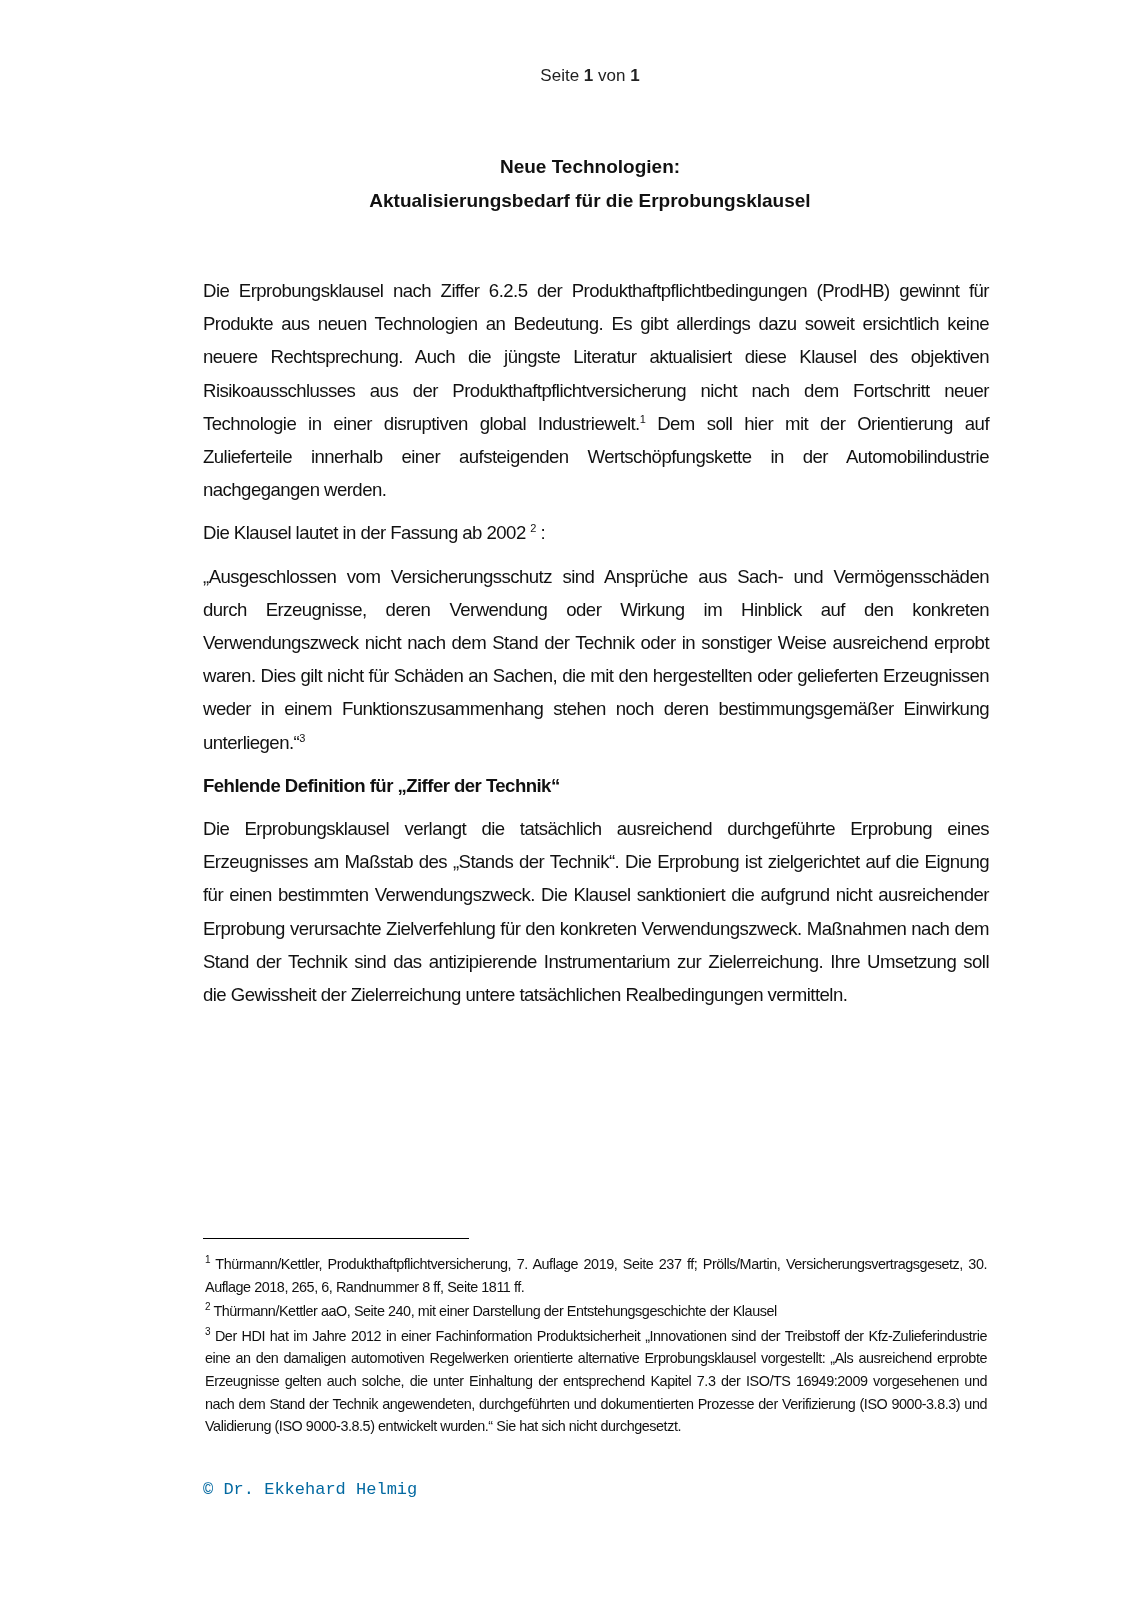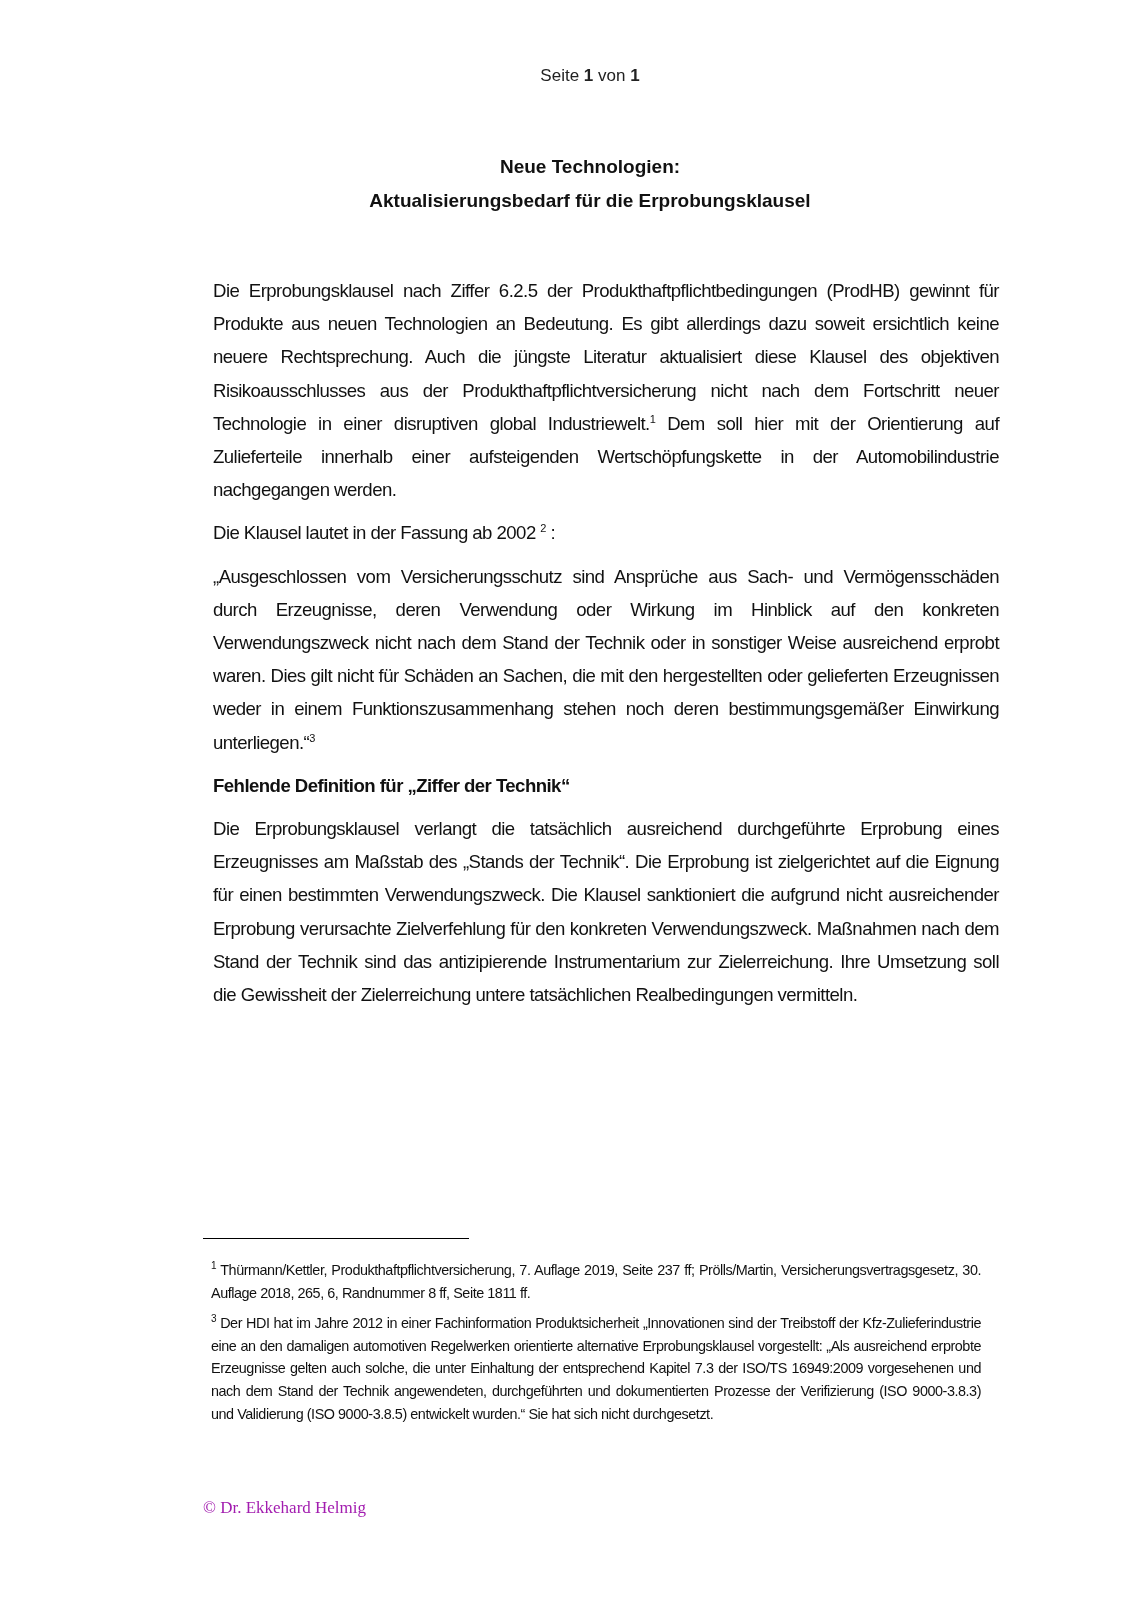--- a/index.html
+++ b/index.html
@@ -7,42 +7,42 @@
     .page-header {
       position: absolute; top: 66px; left: 0; width: 1180px; text-align: center;
       font-family: "Liberation Sans", sans-serif; font-size: 17px; color: #222;
     }
     .page-header b { font-weight: bold; }
     .title {
       position: absolute; top: 150px; left: 0; width: 1180px; text-align: center;
       font-family: "Liberation Sans", sans-serif; font-weight: bold; font-size: 19px; line-height: 34px;
     }
     .body {
-      position: absolute; left: 213px; top: 274px; width: 786px;
+      position: absolute; left: 203px; top: 274px; width: 786px;
       font-family: "Liberation Sans", sans-serif; font-size: 18.6px; line-height: 33.2px;
       letter-spacing: -0.55px; word-spacing: 0px; transform-origin: left top;
     }
     .body p { margin: 0 0 10px 0; text-align: justify; }
     .body p.last-left { text-align-last: left; }
     .body h3 { margin: 0 0 10px 0; font-size: 18.6px; font-weight: bold; line-height: 33.2px; }
     sup { font-size: 11px; line-height: 0; vertical-align: super; }
     .fn-rule {
       position: absolute; left: 203px; top: 1238px; width: 266px; height: 0;
       border-top: 1.5px solid #000;
     }
     .footnotes {
       position: absolute; left: 203px; top: 1251px; width: 786px;
       font-family: "Liberation Sans", sans-serif; font-size: 14.4px; line-height: 22.6px;
       letter-spacing: -0.45px;
     }
-    .footnotes p { margin: 8px; text-align: justify; }
+    .footnotes p { margin: 2px; text-align: justify; }
     .footnotes sup { font-size: 10px; }
     .copyright {
       position: absolute; left: 203px; top: 1480px;
-      font-family: Liberation Serif, serif; font-size: 17px; color: #a21caf; margin-top: 18px;
+      font-family: Liberation Mono, monospace; font-size: 17px; color: #0369a1;
     }
   </style>
 </head>
 <body>
 
 <div class="page-header"><span>Seite </span><b>1</b><span> von </span><b>1</b></div>
 
 <div class="title">
   <div>Neue Technologien:</div>
   <div>Aktualisierungsbedarf für die Erprobungsklausel</div>
@@ -53,16 +53,17 @@
   <p class="last-left"><span>Die Klausel lautet in der Fassung ab 2002 </span><sup>2</sup><span> :</span></p>
   <p class="last-left"><span>„Ausgeschlossen vom Versicherungsschutz sind Ansprüche aus Sach- und Vermögensschäden durch Erzeugnisse, deren Verwendung oder Wirkung im Hinblick auf den konkreten Verwendungszweck nicht nach dem Stand der Technik oder in sonstiger Weise ausreichend erprobt waren. Dies gilt nicht für Schäden an Sachen, die mit den hergestellten oder gelieferten Erzeugnissen weder in einem Funktionszusammenhang stehen noch deren bestimmungsgemäßer Einwirkung unterliegen.“</span><sup>3</sup></p>
   <h3>Fehlende Definition für „Ziffer der Technik“</h3>
   <p class="last-left">Die Erprobungsklausel verlangt die tatsächlich ausreichend durchgeführte Erprobung eines Erzeugnisses am Maßstab des „Stands der Technik“. Die Erprobung ist zielgerichtet auf die Eignung für einen bestimmten Verwendungszweck. Die Klausel sanktioniert die aufgrund nicht ausreichender Erprobung verursachte Zielverfehlung für den konkreten Verwendungszweck. Maßnahmen nach dem Stand der Technik sind das antizipierende Instrumentarium zur Zielerreichung. Ihre Umsetzung soll die Gewissheit der Zielerreichung untere tatsächlichen Realbedingungen vermitteln.</p>
 </div>
 
 <div class="fn-rule"></div>
 
 <div class="footnotes">
   <p class="last-left"><sup>1</sup><span> Thürmann/Kettler, Produkthaftpflichtversicherung, 7. Auflage 2019, Seite 237 ff; Prölls/Martin, Versicherungsvertragsgesetz, 30. Auflage 2018, 265, 6, Randnummer 8 ff, Seite 1811 ff.</span></p>
+  <p class="last-left"><sup>2</sup><span> Thürmann/Kettler aaO, Seite 240, mit einer Darstellung der Entstehungsgeschichte der Klausel</span></p>
   <p class="last-left"><sup>3</sup><span> Der HDI hat im Jahre 2012 in einer Fachinformation Produktsicherheit „Innovationen sind der Treibstoff der Kfz-Zulieferindustrie eine an den damaligen automotiven Regelwerken orientierte alternative Erprobungsklausel vorgestellt: „Als ausreichend erprobte Erzeugnisse gelten auch solche, die unter Einhaltung der entsprechend Kapitel 7.3 der ISO/TS 16949:2009 vorgesehenen und nach dem Stand der Technik angewendeten, durchgeführten und dokumentierten Prozesse der Verifizierung (ISO 9000-3.8.3) und Validierung (ISO 9000-3.8.5) entwickelt wurden.“ Sie hat sich nicht durchgesetzt.</span></p>
 </div>
 
 <div class="copyright">© Dr. Ekkehard Helmig</div>
 
 </body></html>

